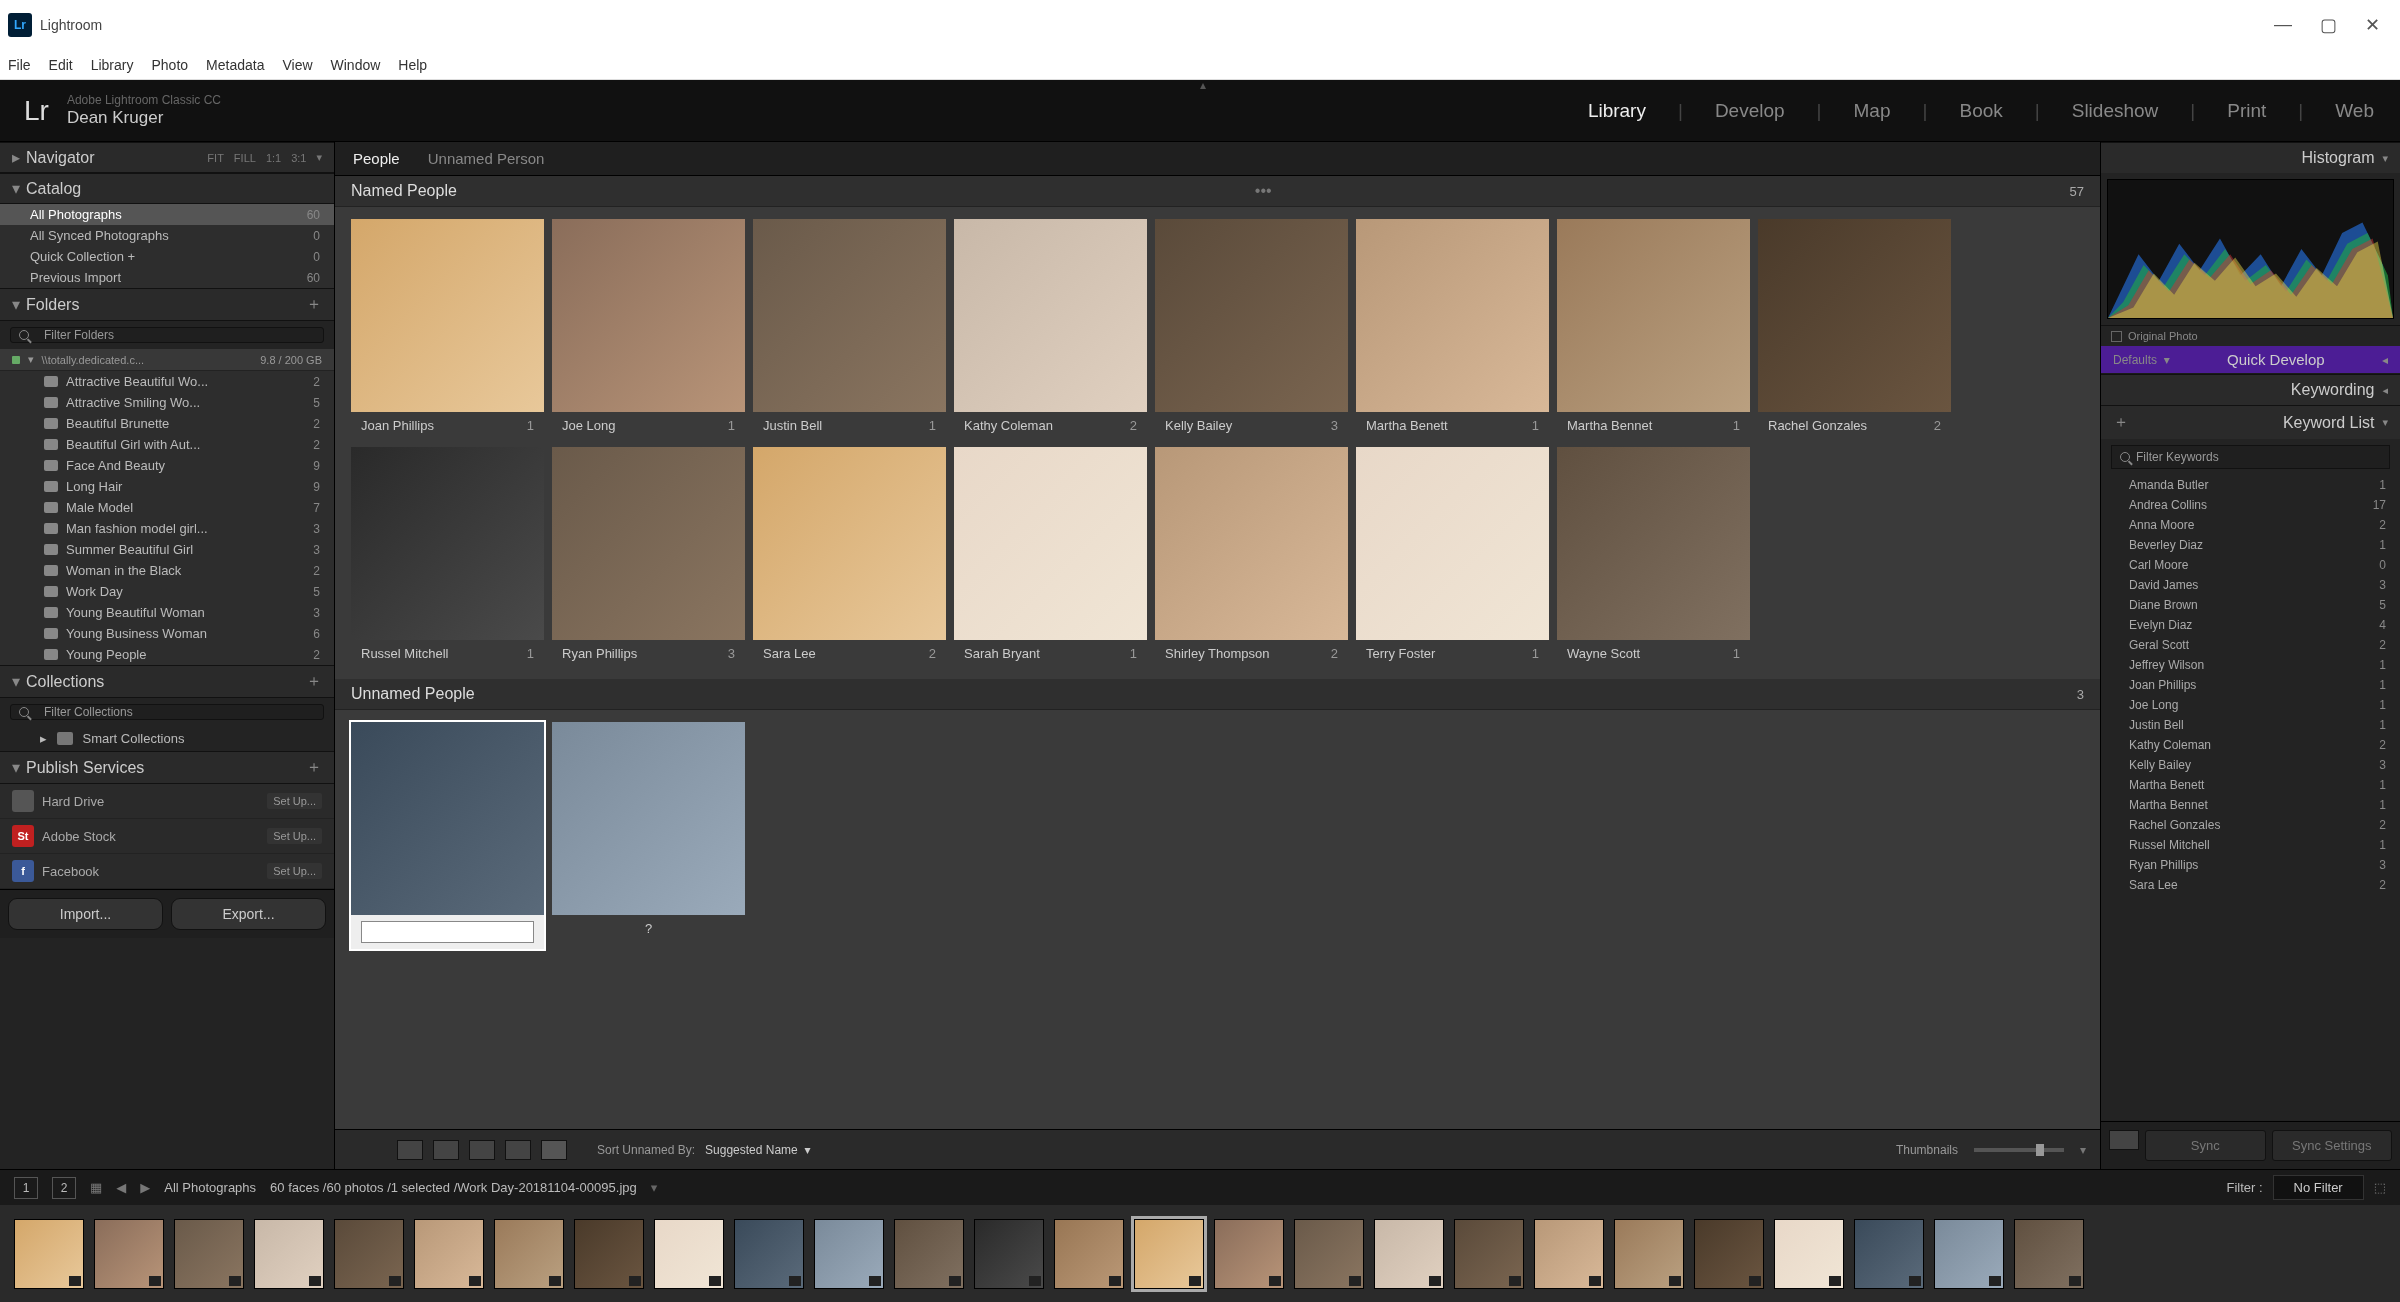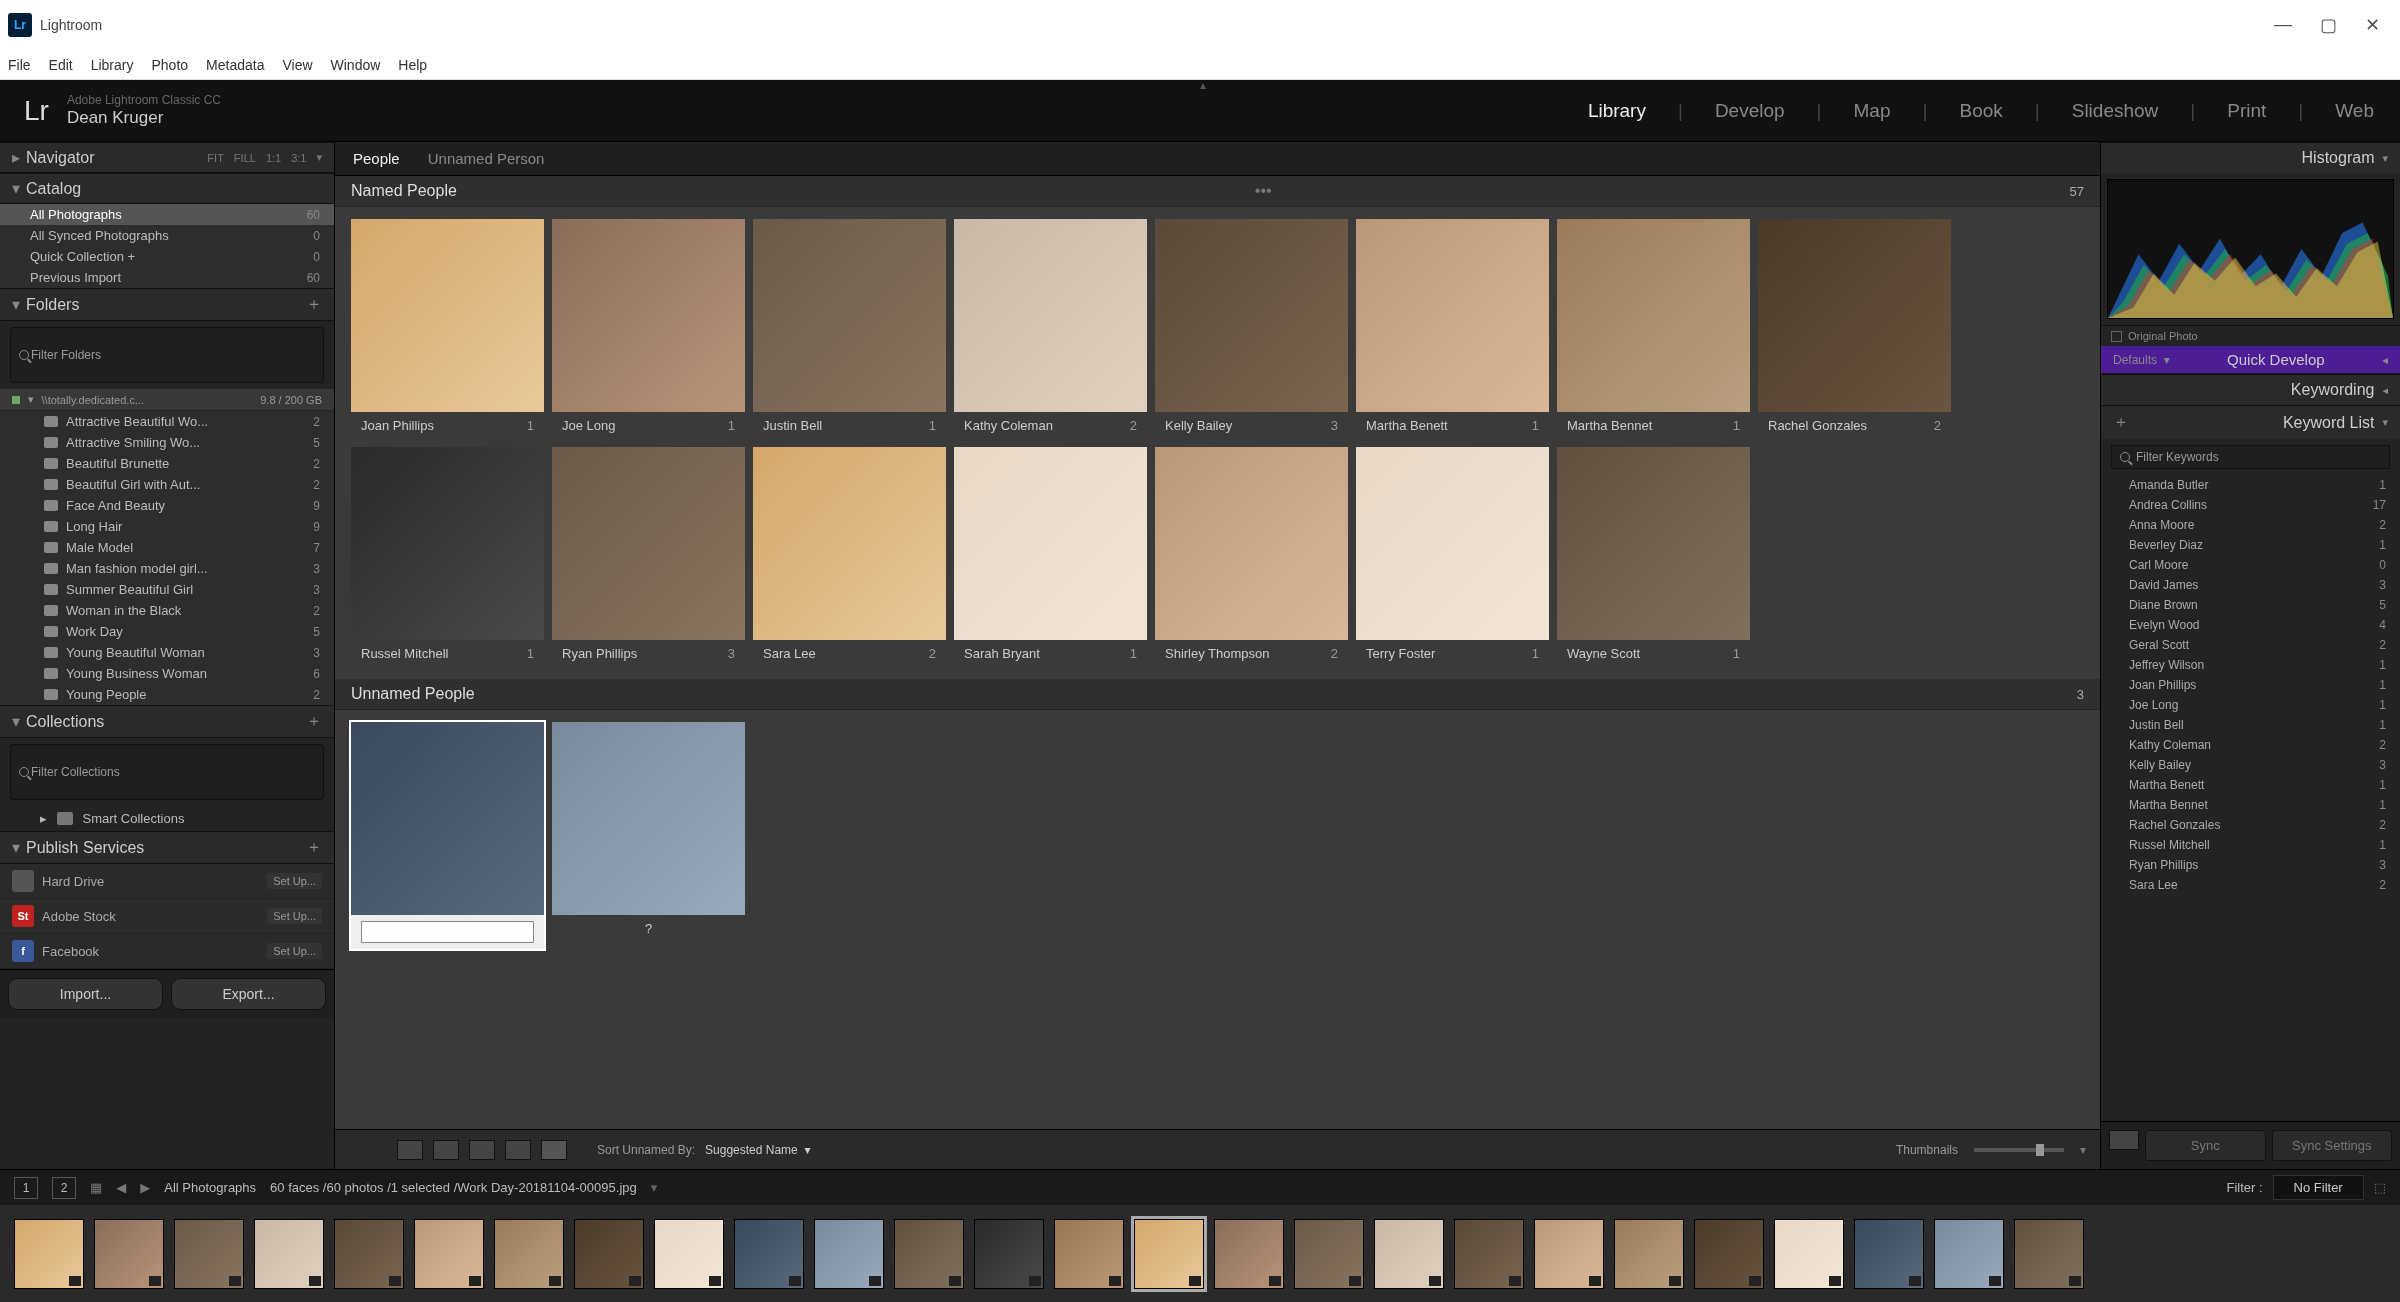--- a/index.html
+++ b/index.html
@@ -46,21 +46,21 @@
 
 .catalog-list, .folder-list, .collections-list, .publish-list { background:#2d2d2d; }
 .row { display:flex; justify-content:space-between; padding:3px 14px 3px 30px; font-size:13px; color:#bbb; align-items:center; }
 .row.selected { background:#555; color:#fff; }
 .row .count { color:#888; font-size:12px; }
 .row .folder-icon { width:14px; height:11px; background:#888; margin-right:8px; display:inline-block; border-radius:2px; }
 .folder-row { padding-left: 44px; display:flex; align-items:center; }
 .volume-bar { background:#383838; padding:4px 12px; display:flex; justify-content:space-between; font-size:11px; color:#999; align-items:center; border-bottom:1px solid #222; }
 .vol-left { display:flex; align-items:center; gap:8px; }
 .vol-indicator { width:8px; height:8px; background:#6a6; border-radius:1px; }
-.filter-box { margin:6px 10px; background:#1f1f1f; border:1px solid #111; border-radius:3px; padding:20px 8px; font-size:12px; color:#999; display:flex; align-items:center; gap:2px; }
+.filter-box { margin:6px 10px; background:#1f1f1f; border:1px solid #111; border-radius:3px; padding:0 8px; font-size:12px; color:#999; display:flex; align-items:center; gap:15px; }
 .publish-row { display:flex; justify-content:space-between; padding:6px 12px; align-items:center; background:#2a2a2a; border-bottom:1px solid #222; }
 .publish-left { display:flex; align-items:center; gap:8px; font-size:13px; color:#aaa; }
 .pub-icon { width:22px; height:22px; display:flex; align-items:center; justify-content:center; font-size:11px; font-weight:bold; border-radius:3px; color:#fff; }
 .setup { font-size:11px; color:#999; background:#333; padding:2px 6px; border-radius:2px; }
 .smart-row { padding:5px 14px 5px 40px; display:flex; align-items:center; gap:10px; color:#bbb; font-size:13px; }
 
 .btn-row { display:flex; gap:8px; padding:8px; background:#1f1f1f; border-top:1px solid #000; }
 .lr-btn { flex:1; background:#333; color:#ccc; padding:7px 0; text-align:center; font-size:14px; border:1px solid #111; border-radius:9px; }
 
 
@@ -545,21 +545,21 @@
           </div>
           <div class="kw-row">
             <span>David James</span>
             <span class="kc">3</span>
           </div>
           <div class="kw-row">
             <span>Diane Brown</span>
             <span class="kc">5</span>
           </div>
           <div class="kw-row">
-            <span>Evelyn Wood</span>
+            <span>Evelyn Diaz</span>
             <span class="kc">4</span>
           </div>
           <div class="kw-row">
             <span>Geral Scott</span>
             <span class="kc">2</span>
           </div>
           <div class="kw-row">
             <span>Jeffrey Wilson</span>
             <span class="kc">1</span>
           </div>

